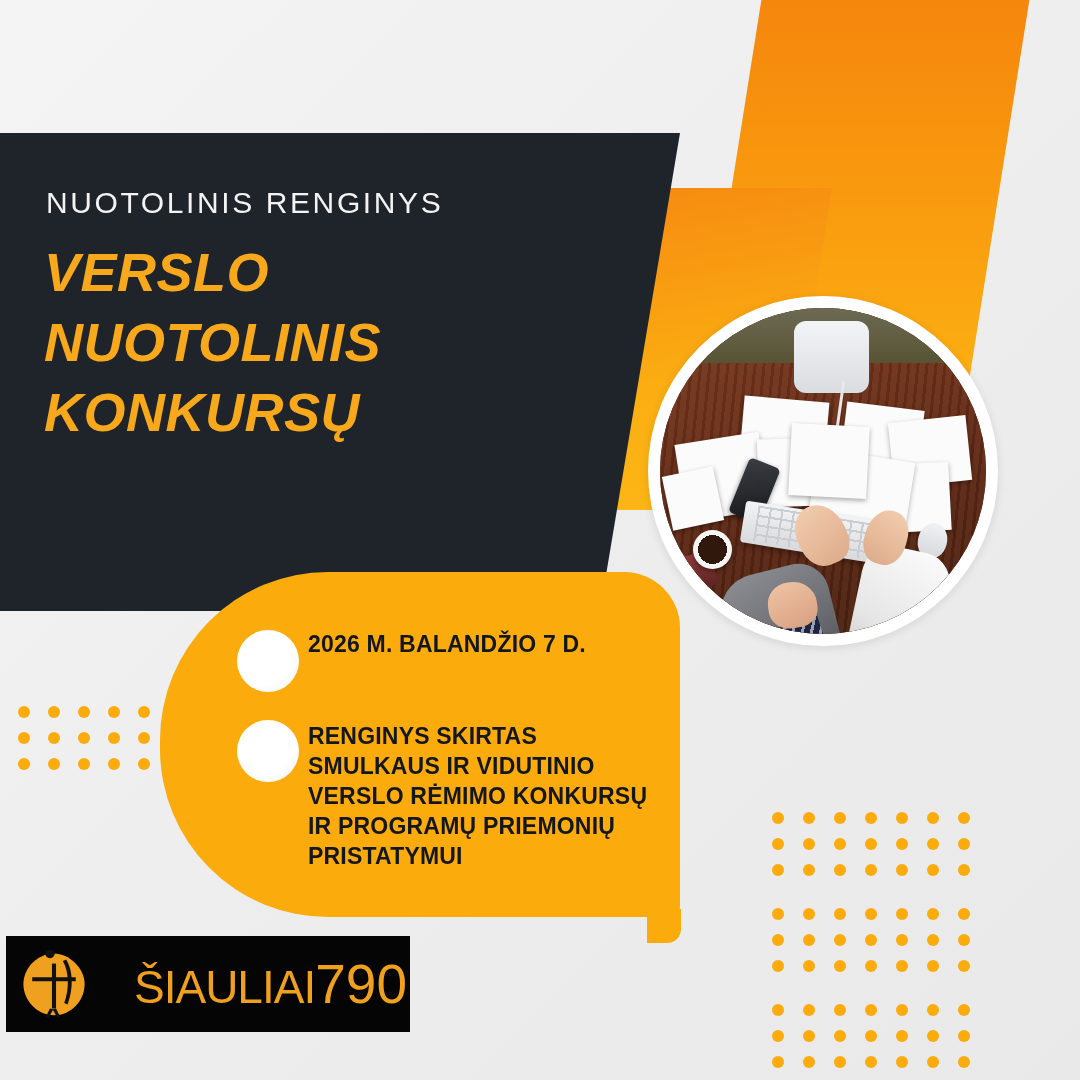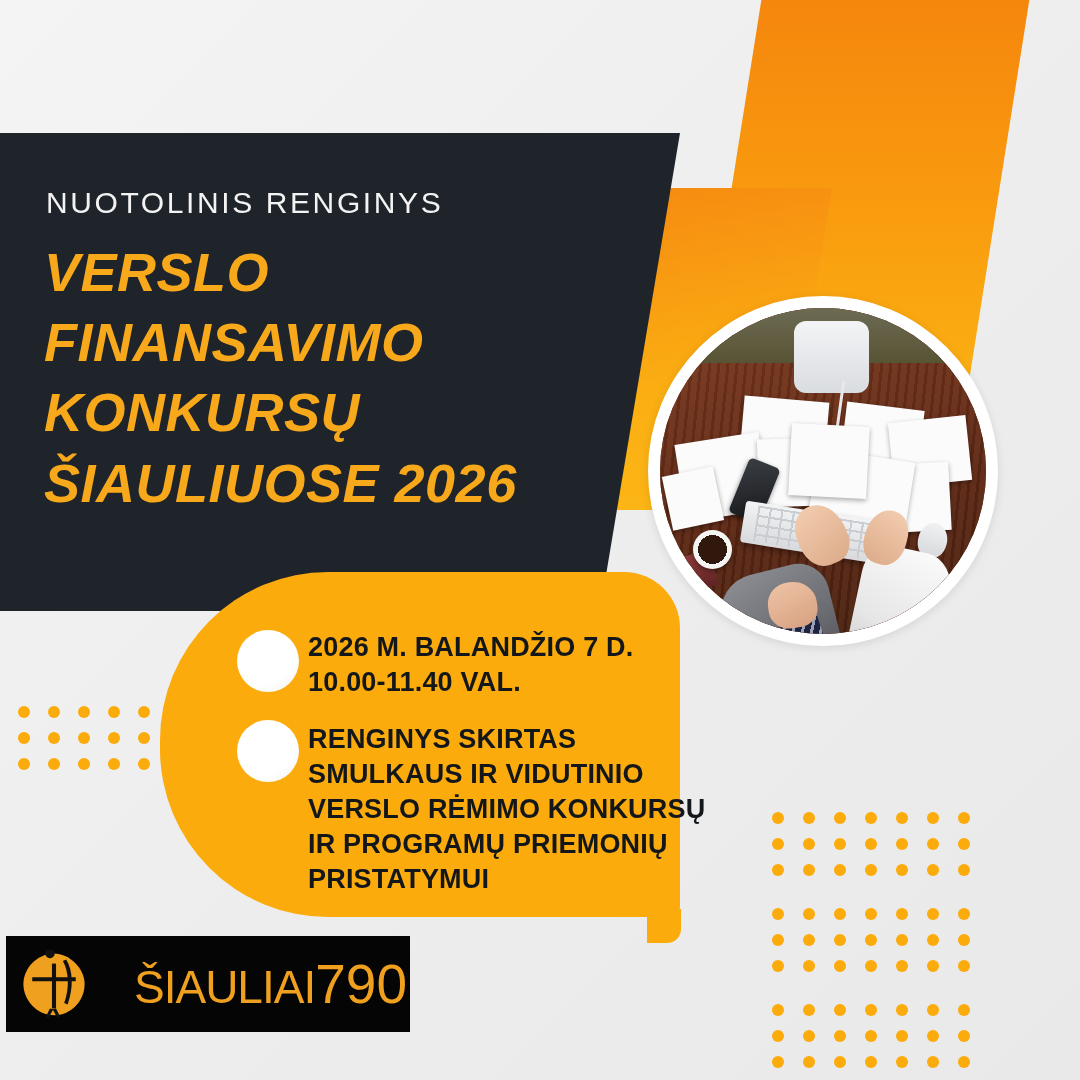--- a/index.html
+++ b/index.html
@@ -282,21 +282,21 @@
     width:62px;height:62px;
     border-radius:50%;
     background:radial-gradient(circle at 38% 32%,#ffffff 0%,#ffffff 62%,#efefef 100%);
   }
   #bullet-1{left:77px;top:58px;}
   #bullet-2{left:77px;top:148px;}
   .bubble-text{
     position:absolute;
     left:148px;
     color:#14171a;
-    font-size:27px;
+    font-size:23px;
     font-weight:bold;
     line-height:1.30;
     letter-spacing:0.2px;
   }
   #bubble-text-1{top:58px;}
   #bubble-text-2{top:150px;}
   .bubble-text .ln{display:block;white-space:nowrap;}
 
   
   .dotgrid{position:absolute;display:grid;}
@@ -391,33 +391,31 @@
       <div class="hand-a"></div>
       <div class="hand-b"></div>
       <div class="hand-c"></div>
     </div>
   </div>
 
   <div id="dark-panel">
     <div id="eyebrow">NUOTOLINIS RENGINYS</div>
     <div id="headline">
       <span class="ln">VERSLO</span>
-      <span class="ln">FINANSAVIMO</span>
+      <span class="ln">NUOTOLINIS</span>
       <span class="ln">KONKURSŲ</span>
-      <span class="ln">ŠIAULIUOSE 2026</span>
     </div>
   </div>
 
   <div id="bubble">
     <div class="bullet" id="bullet-1"></div>
     <div class="bullet" id="bullet-2"></div>
 
     <div class="bubble-text" id="bubble-text-1">
       <span class="ln">2026 M. BALANDŽIO 7 D.</span>
-      <span class="ln">10.00-11.40 VAL.</span>
     </div>
 
     <div class="bubble-text" id="bubble-text-2">
       <span class="ln">RENGINYS SKIRTAS</span>
       <span class="ln">SMULKAUS IR VIDUTINIO</span>
       <span class="ln">VERSLO RĖMIMO KONKURSŲ</span>
       <span class="ln">IR PROGRAMŲ PRIEMONIŲ</span>
       <span class="ln">PRISTATYMUI</span>
     </div>
   </div>

